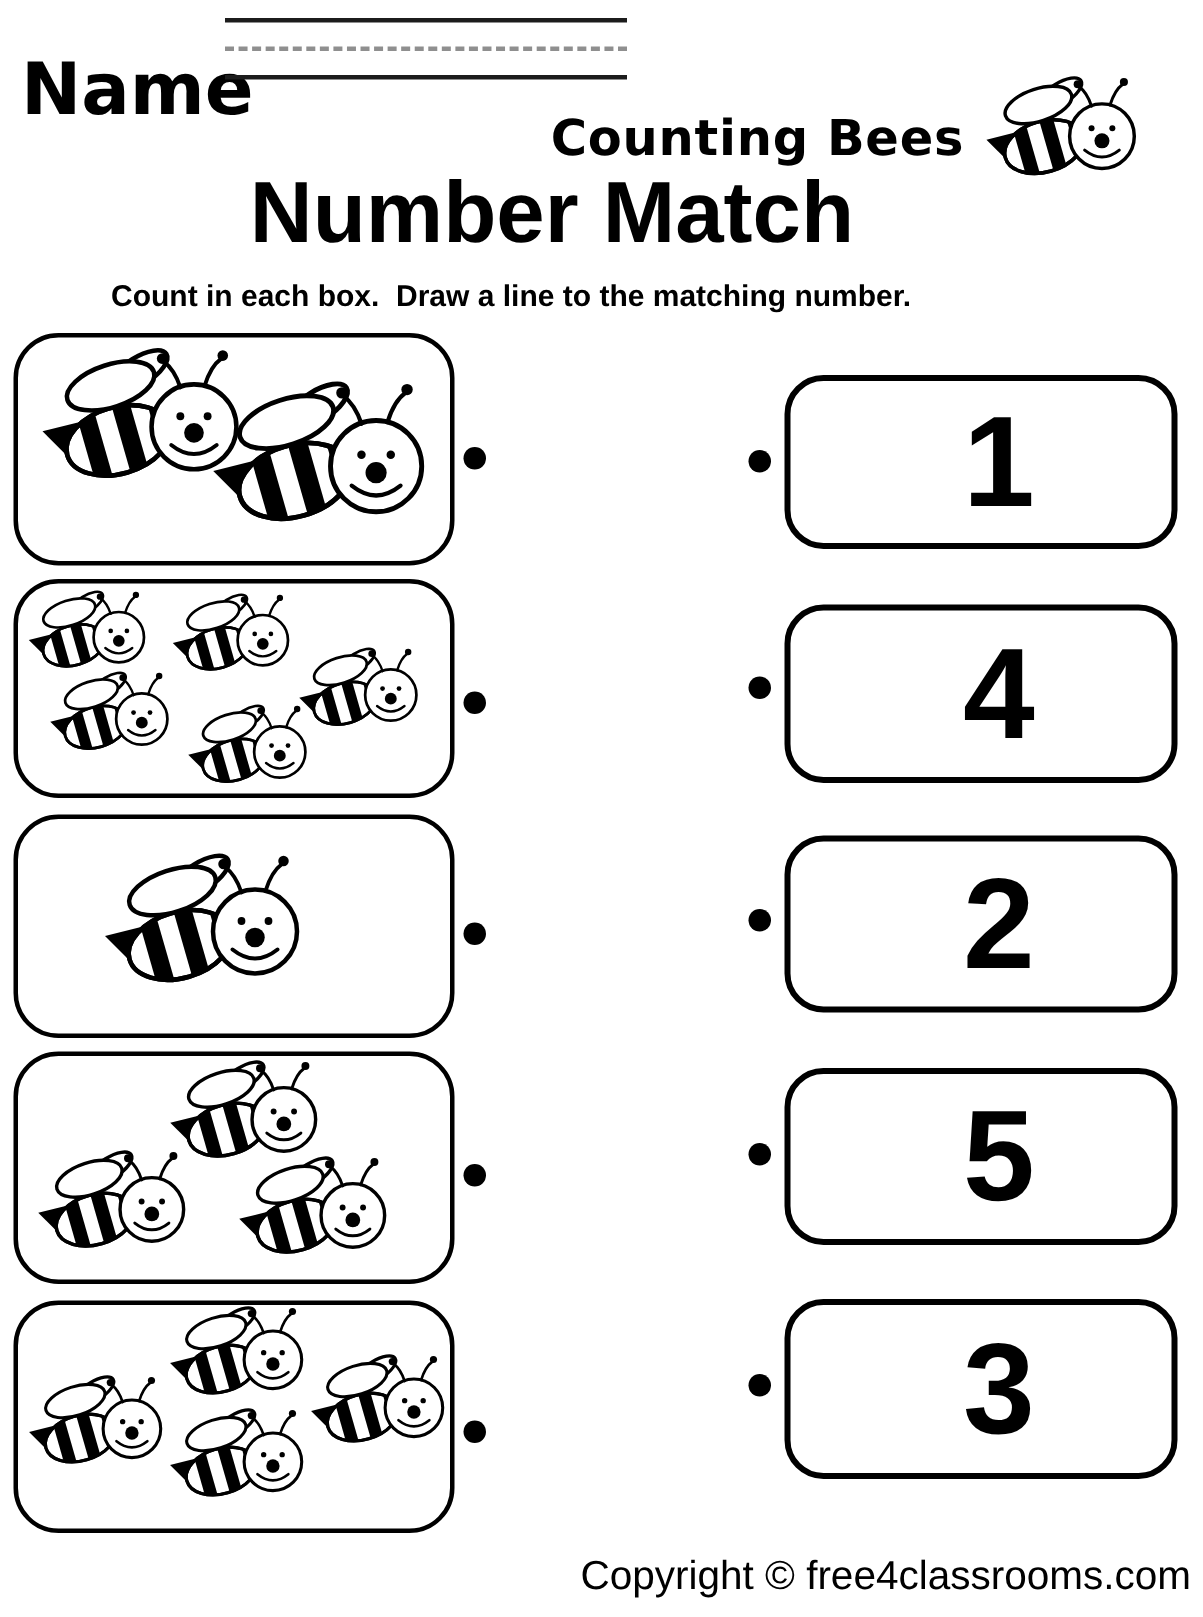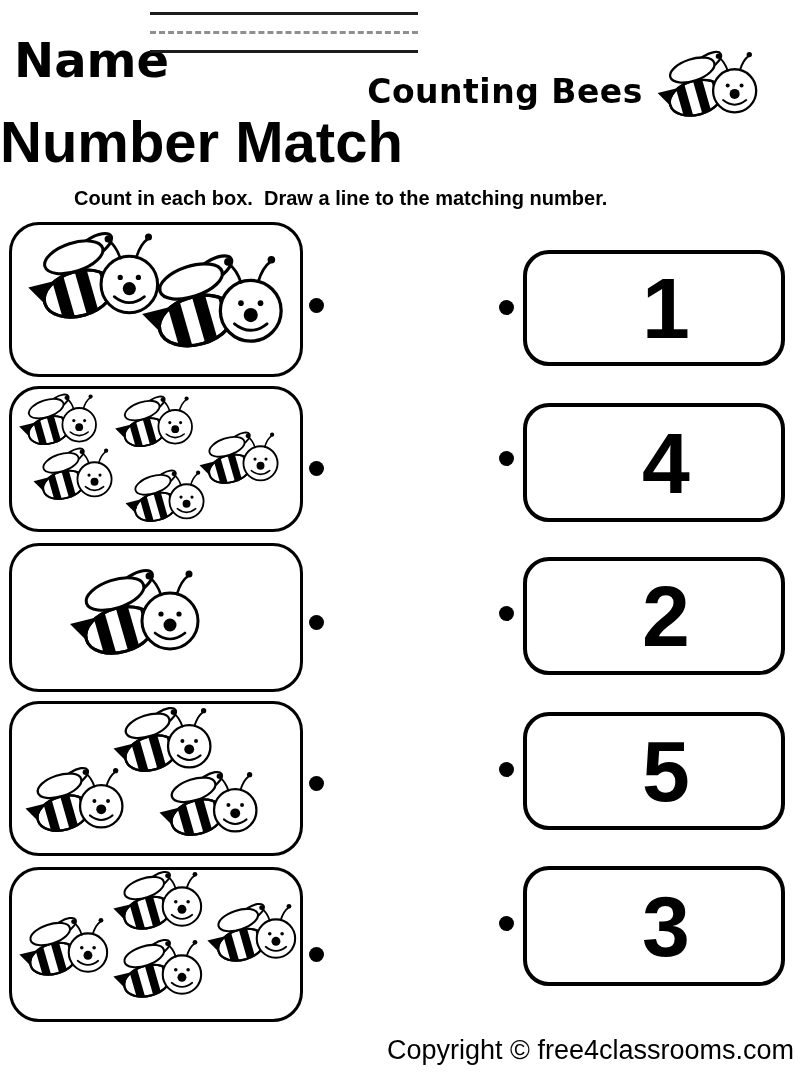--- a/index.html
+++ b/index.html
@@ -10,21 +10,21 @@
   }
   .name-label { position:absolute; left:14px; top:0px; font-size:48px; font-weight:700;margin-top:32px; }
   .write-lines { position:absolute; left:150px; top:12px; width:268px; height:42px; }
   .wline { position:absolute; left:0; right:0; height:0; border-top:3px solid #1c1c1c; }
   .wline.l1 { top:0; }
   .wline.l2 { top:19px; border-top:3px dashed #8f8f8f; }
   .wline.l3 { top:38px; }
   .subtitle { position:absolute; left:360px; top:72px; width:290px; text-align:center;
               font-size:33px; font-weight:700; letter-spacing:0.5px; }
   .header-bee { position:absolute; left:656px; top:50px; width:108px; height:77px; }
-  .title { position:absolute; left:0; top:108px; width:736px; 
+  .title { position:absolute; left:0; top:108px; width:736px; text-align:center;
            font-size:58px; font-weight:900; font-family:"Liberation Sans", sans-serif; }
   .instructions { position:absolute; left:34px; top:187px; font-size:20px; font-weight:600;
                   font-family:"Liberation Sans", sans-serif; white-space:pre-wrap;margin-left:40px; }
   .bee-box { position:absolute; left:9px; width:294px; background:#fff;
              border:3px solid #000; border-radius:30px; }
   .bee { position:absolute; display:block; }
   .dot { position:absolute; width:15px; height:15px; border-radius:50%; background:#000; }
   .number-card { position:absolute; left:523px; width:262px; background:#fff;
                  border:4px solid #000; border-radius:26px;
                  display:flex; align-items:center; justify-content:center; }

